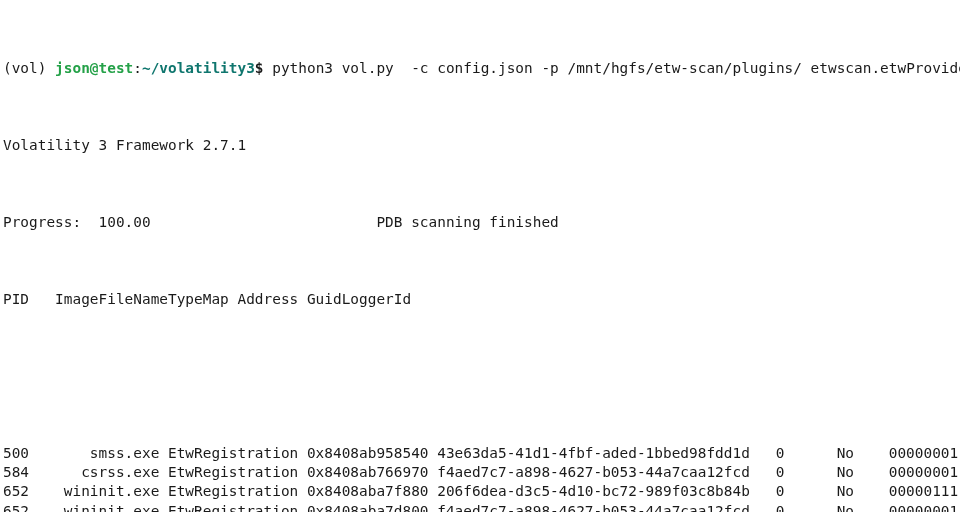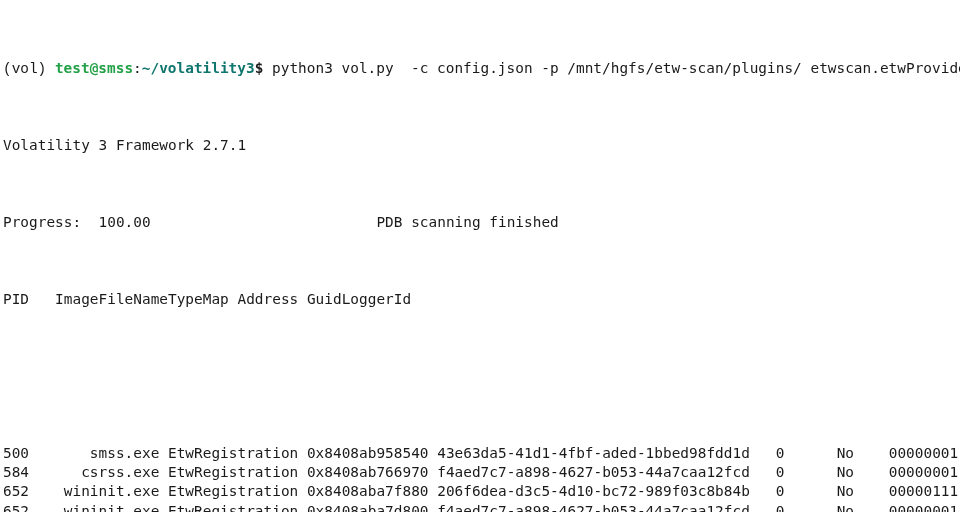--- a/index.html
+++ b/index.html
@@ -27,36 +27,36 @@
     white-space: pre;
     letter-spacing: 0.02px;
   }
   .line {
     height: 19.25px;
     white-space: pre;
   }
   .blank { height: 19.25px; }
 
   
-  .venv     { color: #1a1a1a; font-family: Liberation Mono, monospace; }
+  .venv     { color: #1a1a1a; }
   .userhost { color: #24a148; font-weight: bold; }
   .colon    { color: #1a1a1a; }
   .cwd      { color: #0f766e; font-weight: bold; }
   .dollar   { color: #1a1a1a; font-weight: bold; }
   .cmd      { color: #1a1a1a; }
 
   .plain { color: #1a1a1a; }
 </style>
 </head>
 <body>
 
 <div id="terminal">
   <div class="screen">
 
-    <div class="line"><span class="venv">(vol) </span><span class="userhost">test@smss</span><span class="colon">:</span><span class="cwd">~/volatility3</span><span class="dollar">$</span><span class="cmd"> python3 vol.py  -c config.json -p /mnt/hgfs/etw-scan/plugins/ etwscan.etwProvider</span></div>
+    <div class="line"><span class="venv">(vol) </span><span class="userhost">json@test</span><span class="colon">:</span><span class="cwd">~/volatility3</span><span class="dollar">$</span><span class="cmd"> python3 vol.py  -c config.json -p /mnt/hgfs/etw-scan/plugins/ etwscan.etwProvider</span></div>
 
     <div class="line plain">Volatility 3 Framework 2.7.1</div>
 
     <div class="line plain">Progress:  100.00                          PDB scanning finished</div>
 
     <div class="line plain">PID   ImageFileNameTypeMap Address GuidLoggerId                                                                                                      Level       EnableMask</div>
 
     <div class="blank"></div>
 
     <div><div class="line plain">500       smss.exe EtwRegistration 0x8408ab958540 43e63da5-41d1-4fbf-aded-1bbed98fdd1d   0      No    00000001</div><div class="line plain">584      csrss.exe EtwRegistration 0x8408ab766970 f4aed7c7-a898-4627-b053-44a7caa12fcd   0      No    00000001</div><div class="line plain">652    wininit.exe EtwRegistration 0x8408aba7f880 206f6dea-d3c5-4d10-bc72-989f03c8b84b   0      No    00000111</div><div class="line plain">652    wininit.exe EtwRegistration 0x8408aba7d800 f4aed7c7-a898-4627-b053-44a7caa12fcd   0      No    00000001</div></div>

